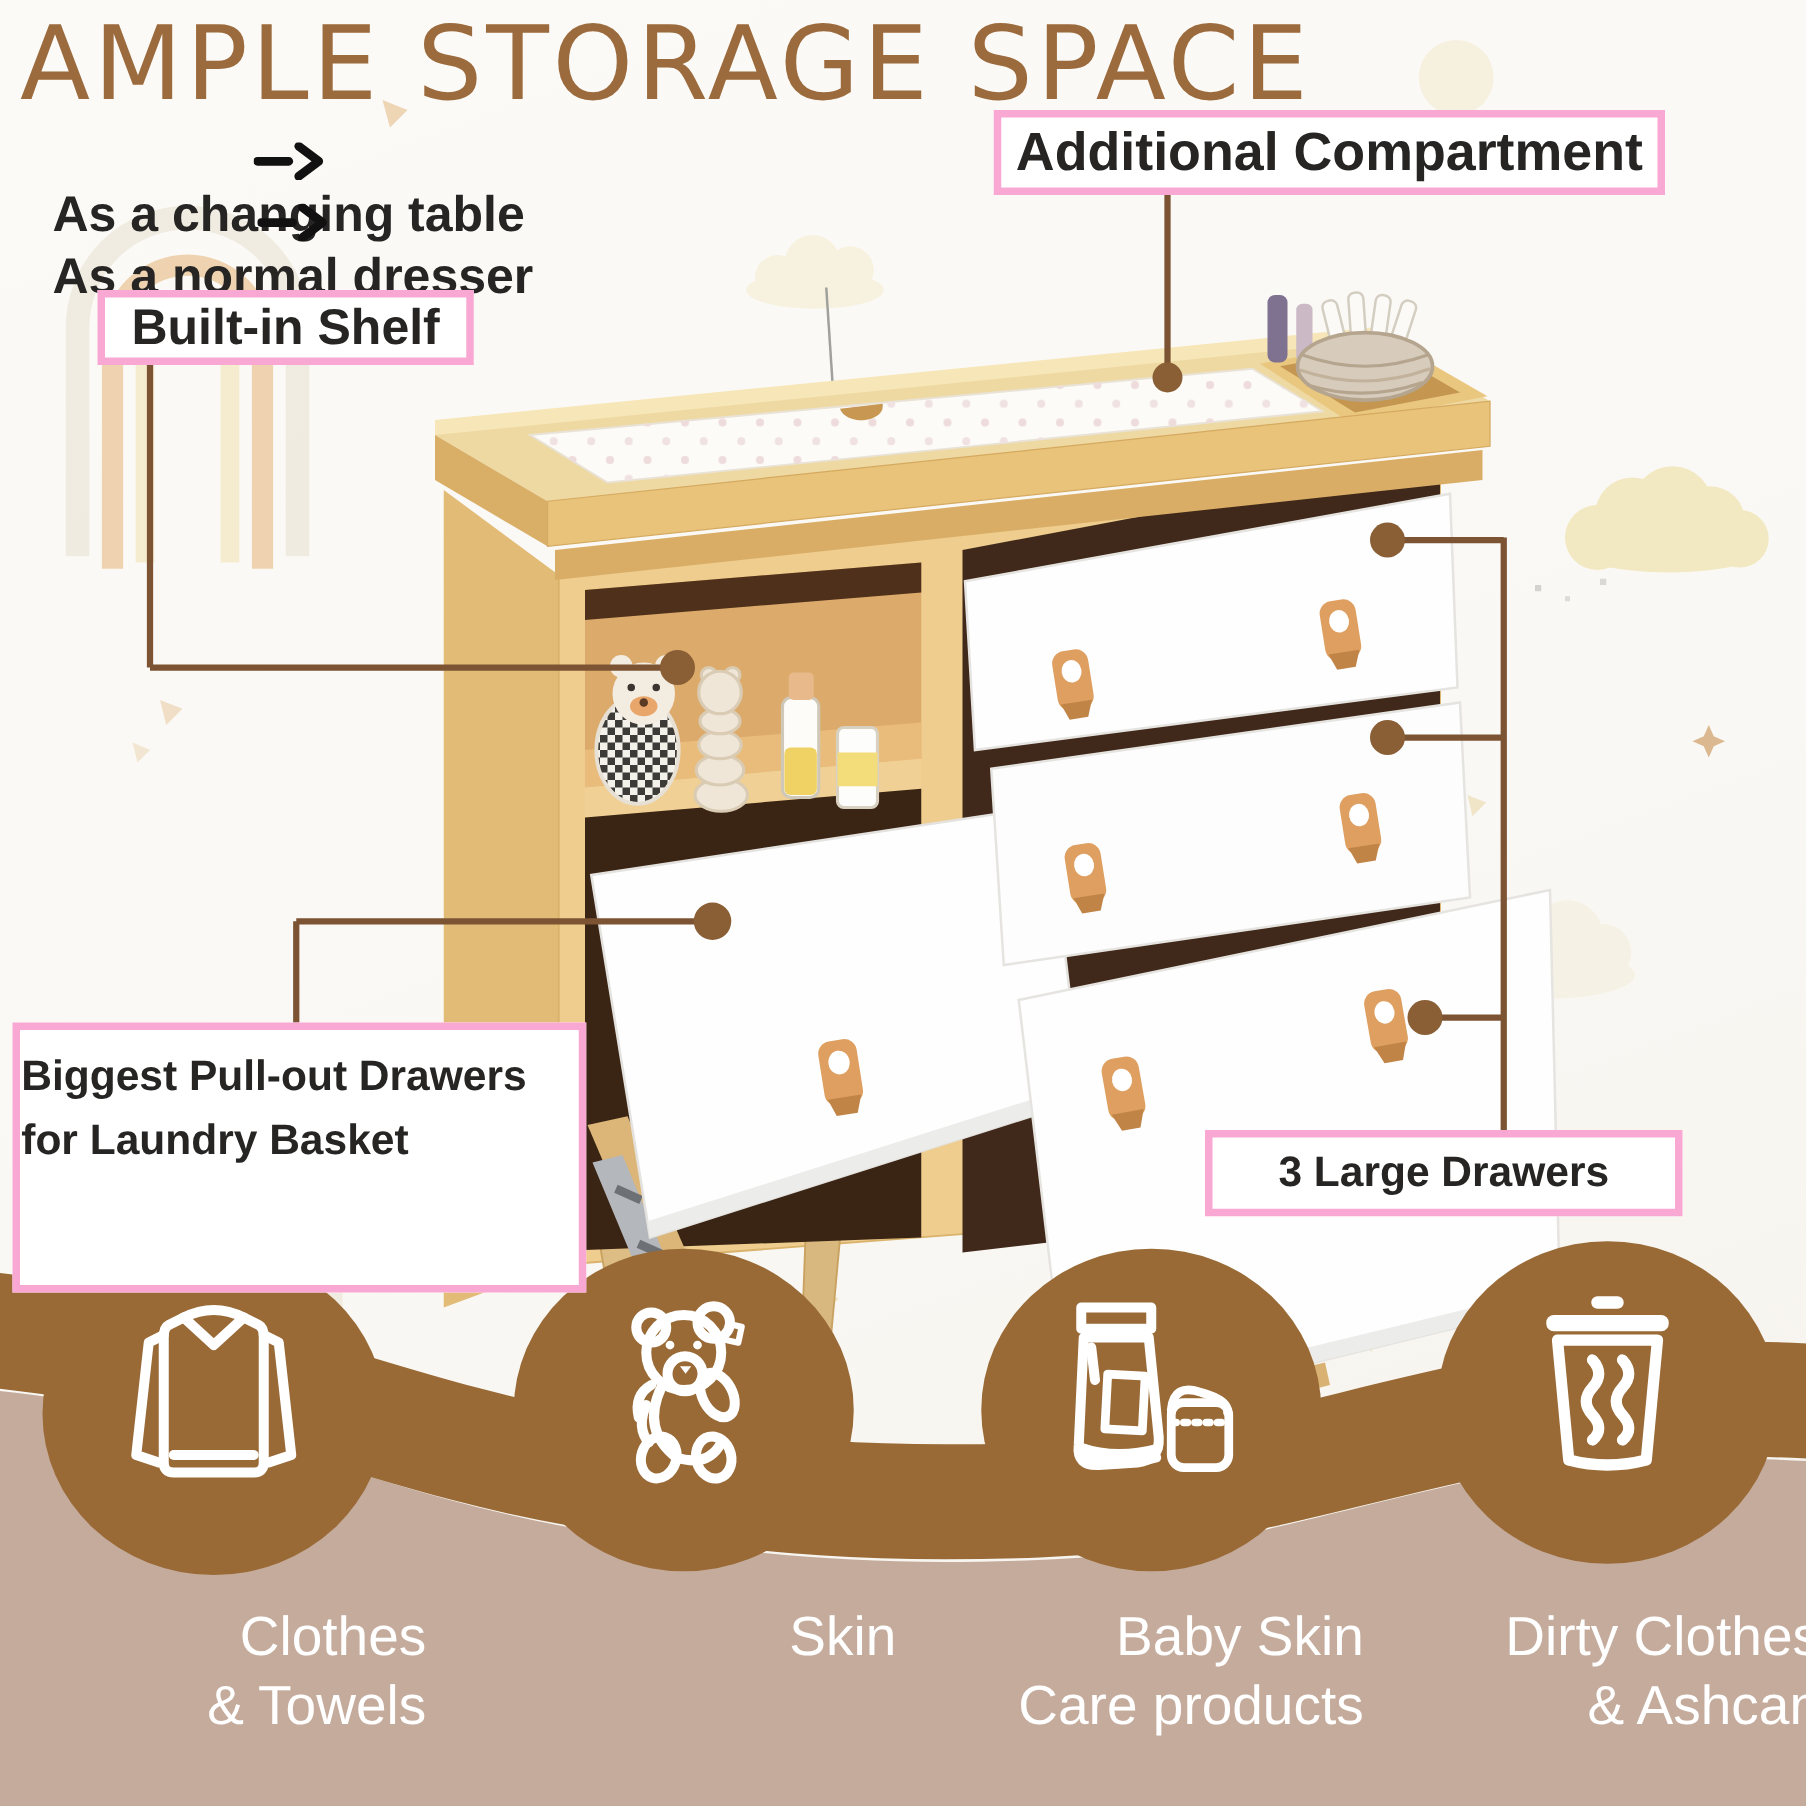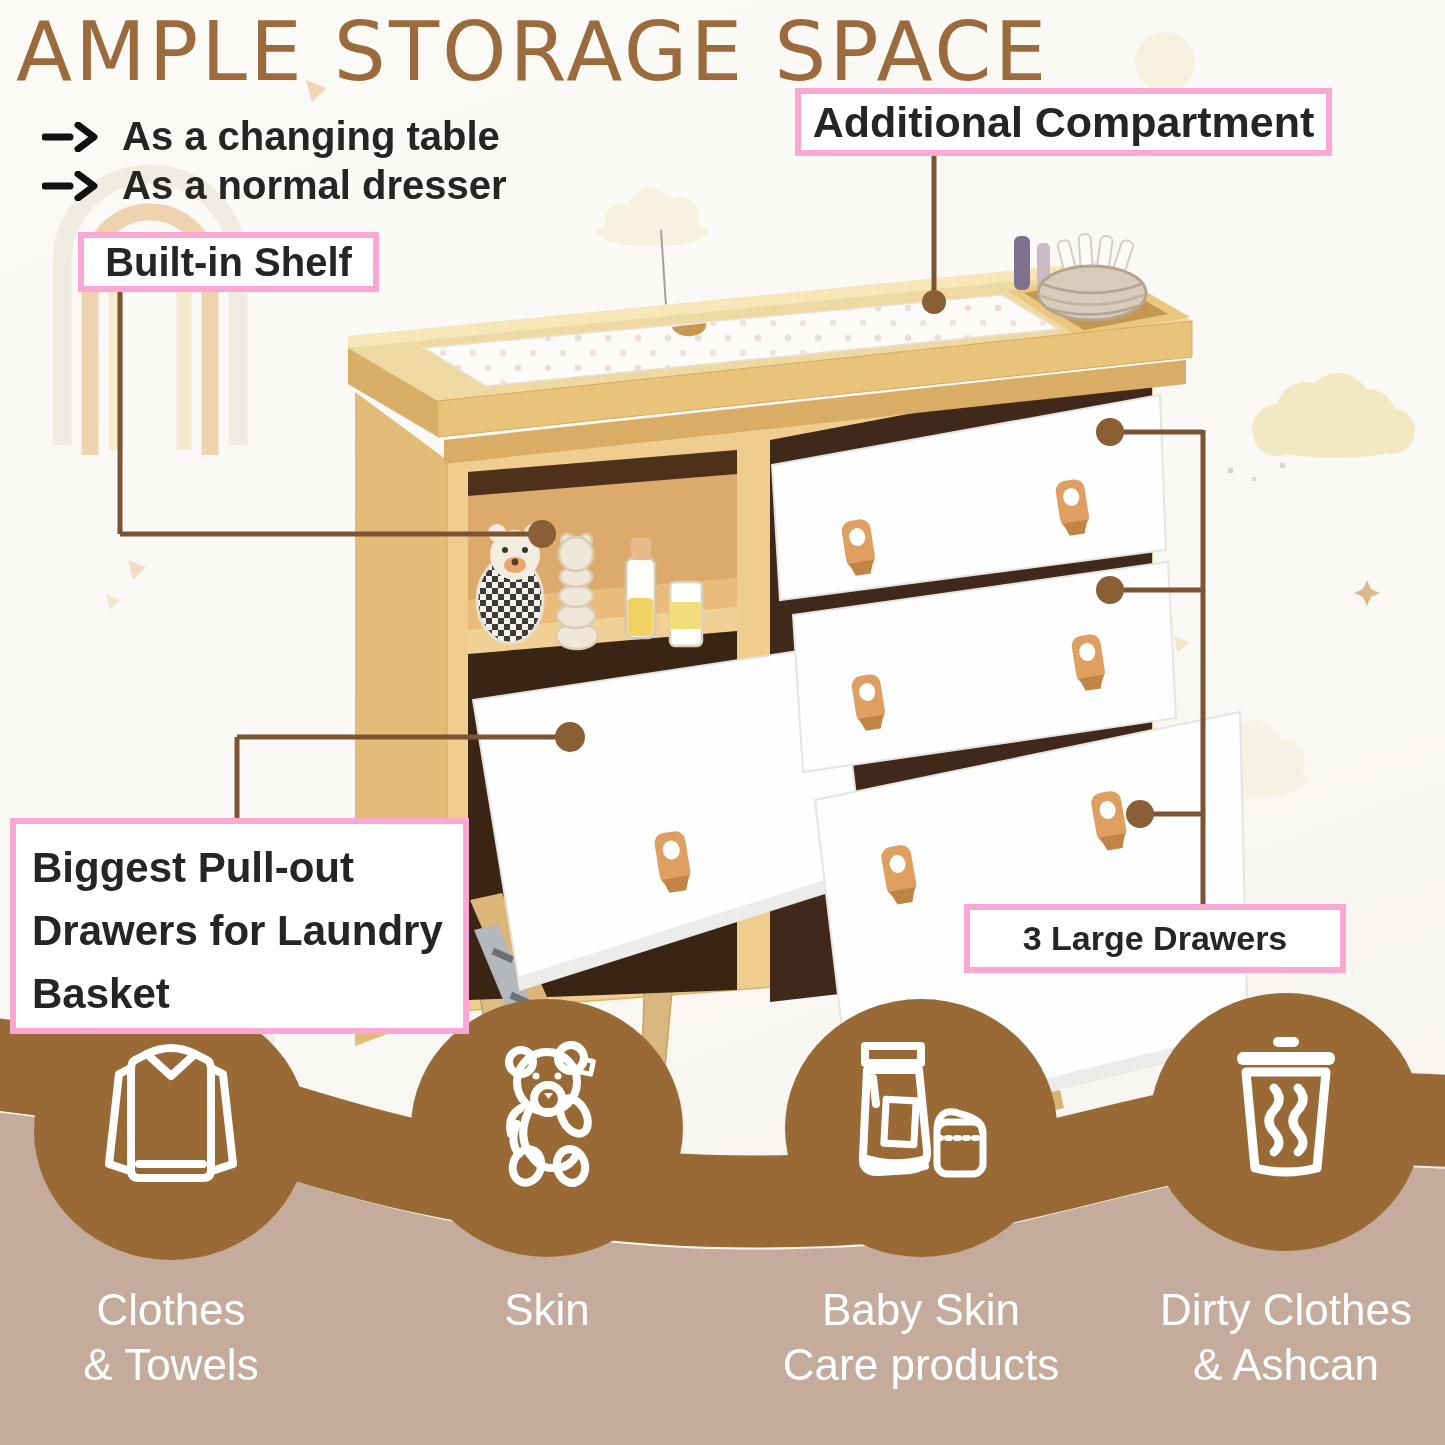--- a/index.html
+++ b/index.html
@@ -8,37 +8,37 @@
     background:linear-gradient(160deg,#fcfaf7 0%,#faf8f4 55%,#f5f2ec 100%);
     font-family:"Liberation Sans",sans-serif;
   }
   #scene{position:absolute;left:0;top:0;width:1445px;height:1445px;}
   .abs{position:absolute;}
   .page-title{
     left:16px;top:4px;white-space:nowrap;
     font-family:"DejaVu Sans","Liberation Sans",sans-serif;
     font-weight:normal;font-size:82px;letter-spacing:3px;color:#9c6b3d;
   }
-  .bullet{left:42px;display:flex;align-items:center;gap:24px;
-    font-size:40px;font-weight:bold;color:#262524;}
+  .bullet{left:42px;display:flex;align-items:center;gap:6px;
+    font-size:40px;font-weight:bold;color:#262524;flex-direction:column;}
   .bullet.b1{top:114px;}
   .bullet.b2{top:163px;}
   .callout{
     background:#ffffff;border:6px solid #f9a8d4;box-sizing:border-box;
     display:flex;align-items:center;justify-content:center;
     font-weight:bold;color:#262524;text-align:center;
   }
   .callout.c-add{left:795px;top:88px;width:537px;height:68px;font-size:43px;}
   .callout.c-shelf{left:78px;top:232px;width:301px;height:60px;font-size:40px;}
-  .callout.c-pull{left:10px;top:818px;width:459px;height:216px;font-size:42px;
+  .callout.c-pull{left:10px;top:818px;width:459px;height:216px;font-size:34px;
     align-items:flex-start;justify-content:flex-start;text-align:left;
-    padding:12px 6px 0 16px;line-height:1.5;}
+    padding:12px 6px 0 1px;line-height:1.5;}
   .callout.c-3d{left:964px;top:904px;width:382px;height:69px;font-size:34px;}
   .caption{
-    width:340px;color:#ffffff;font-size:44px;line-height:1.24;text-align:center;
+    width:340px;color:#ffffff;font-size:44px;line-height:1.24;text-align:right;
     white-space:pre-line;top:1283px;font-weight:400;
   }
   .cap1{left:1px;} .cap2{left:377px;} .cap3{left:751px;} .cap4{left:1116px;}
 </style>
 </head>
 <body>
 
 <svg id="scene" viewBox="0 0 1445 1445">
   <defs>
     <pattern id="padDots" width="30" height="30" patternUnits="userSpaceOnUse">

